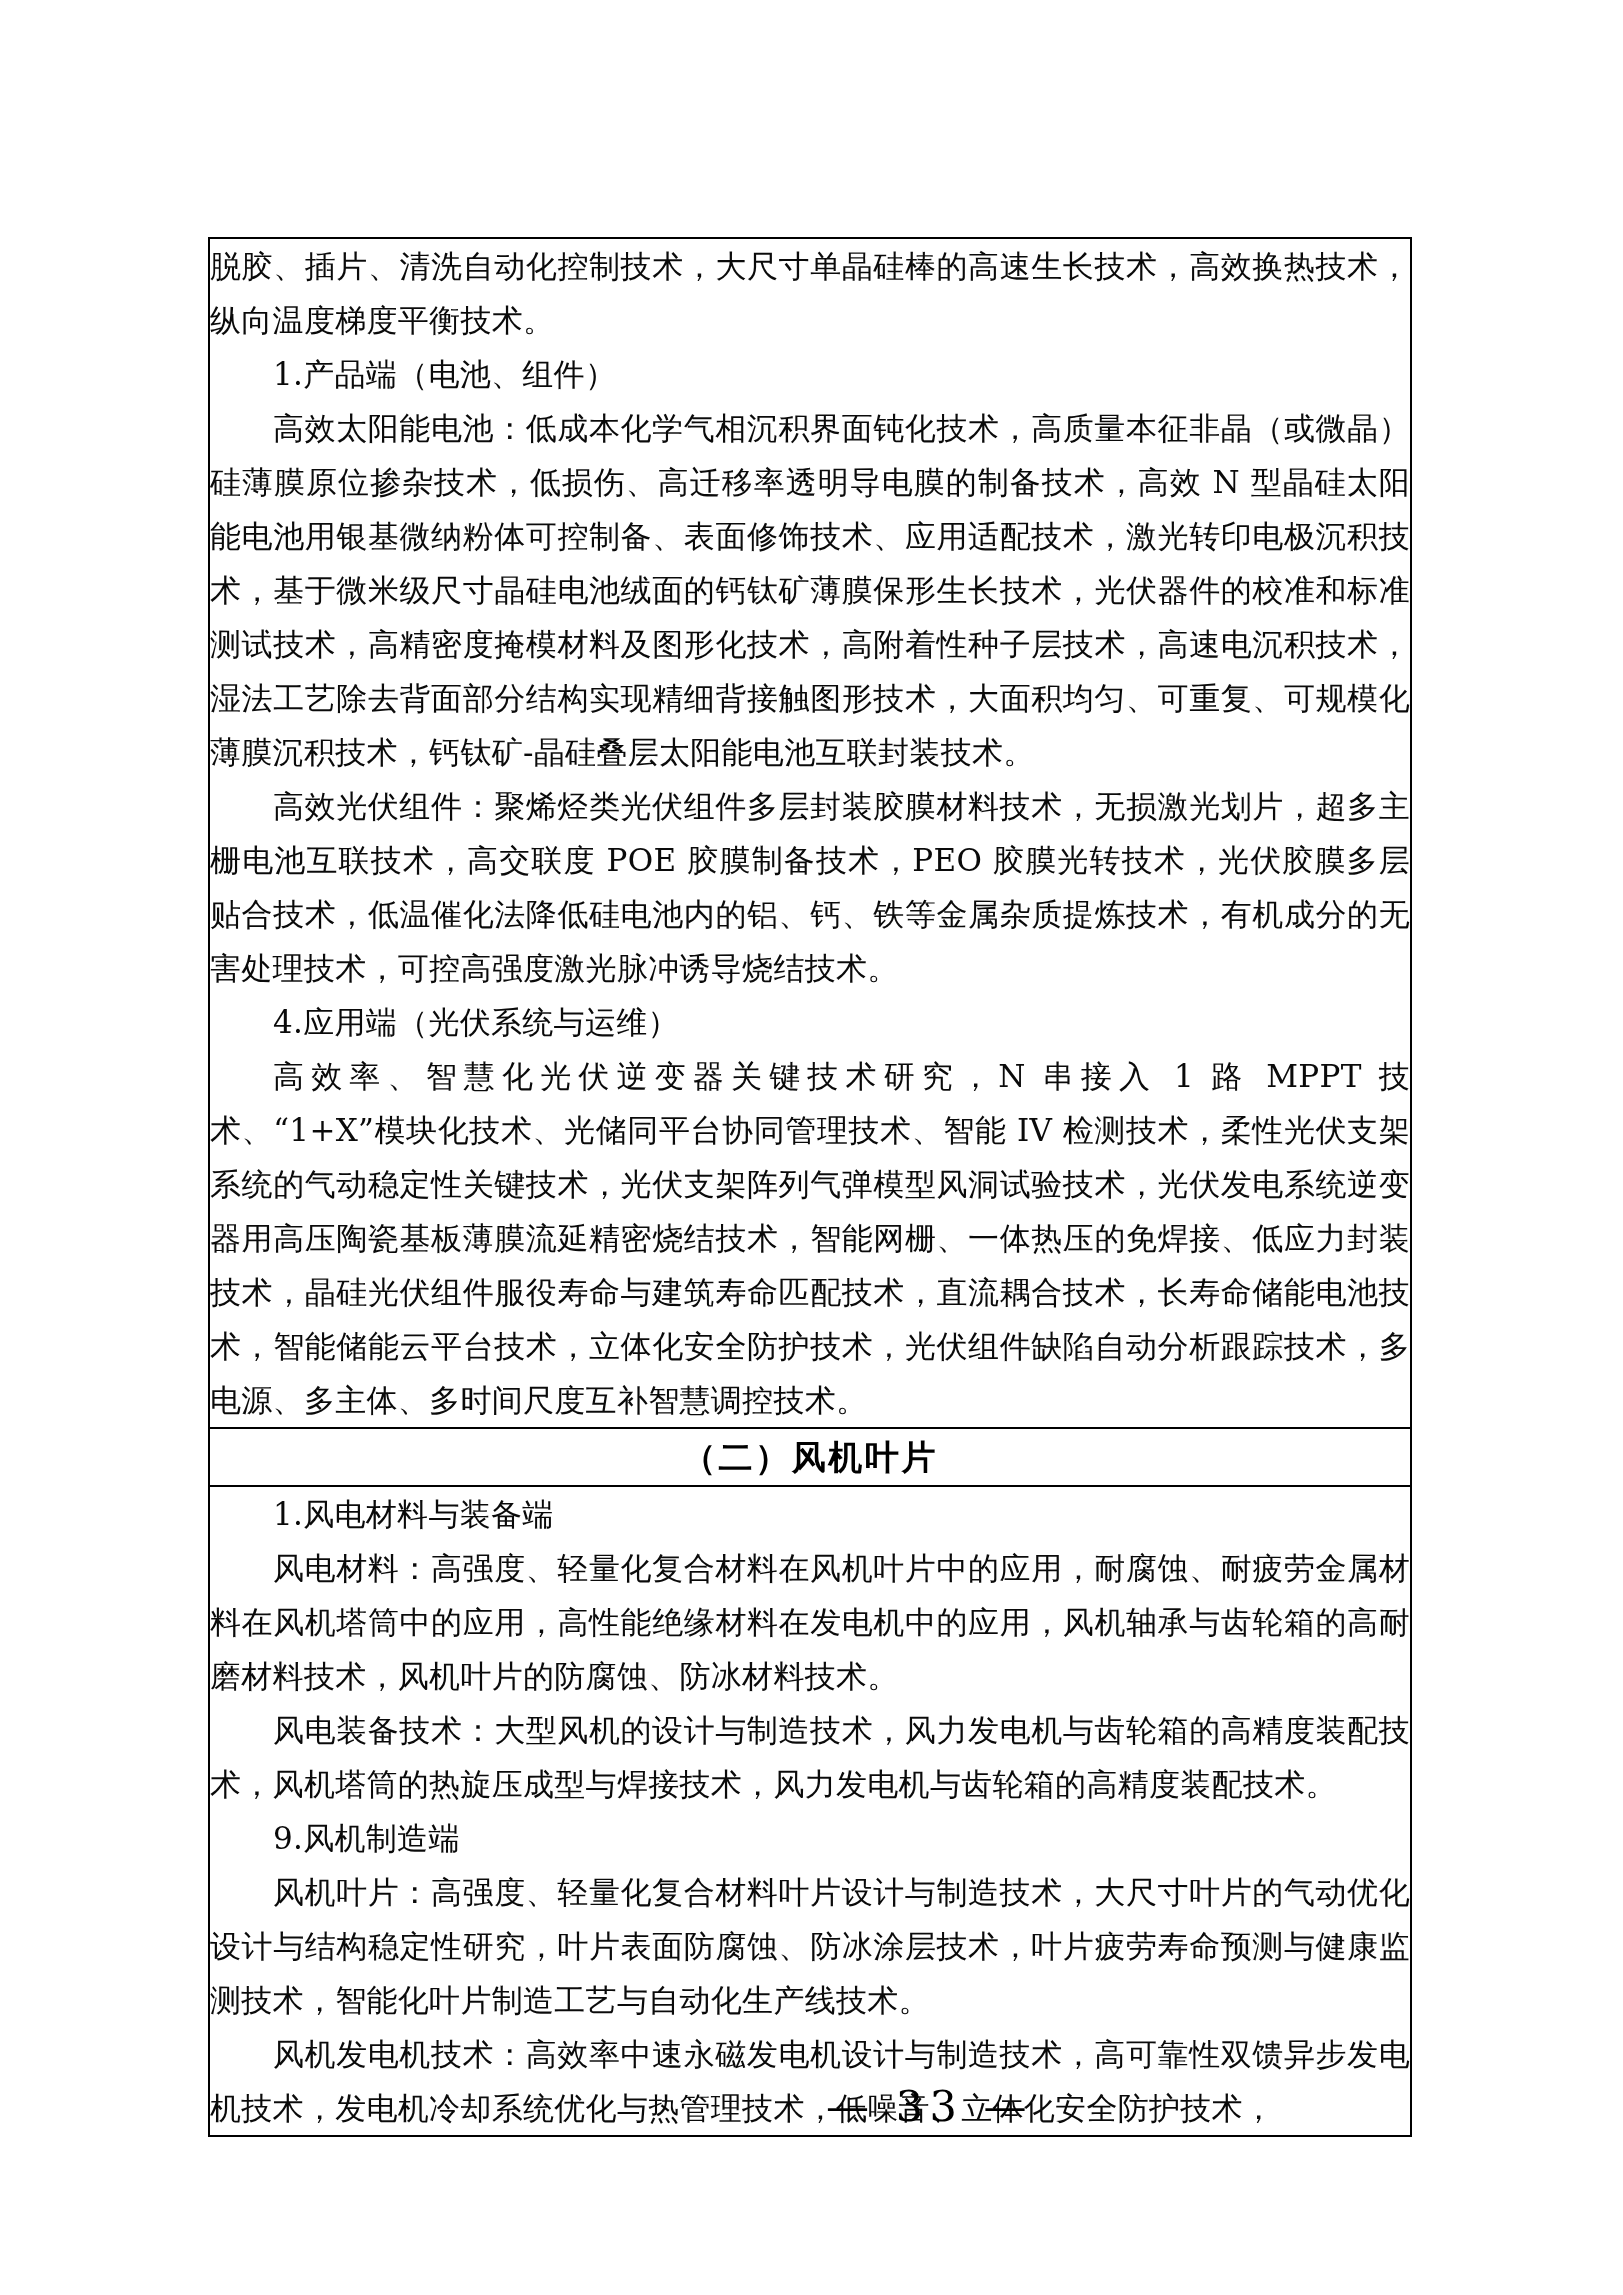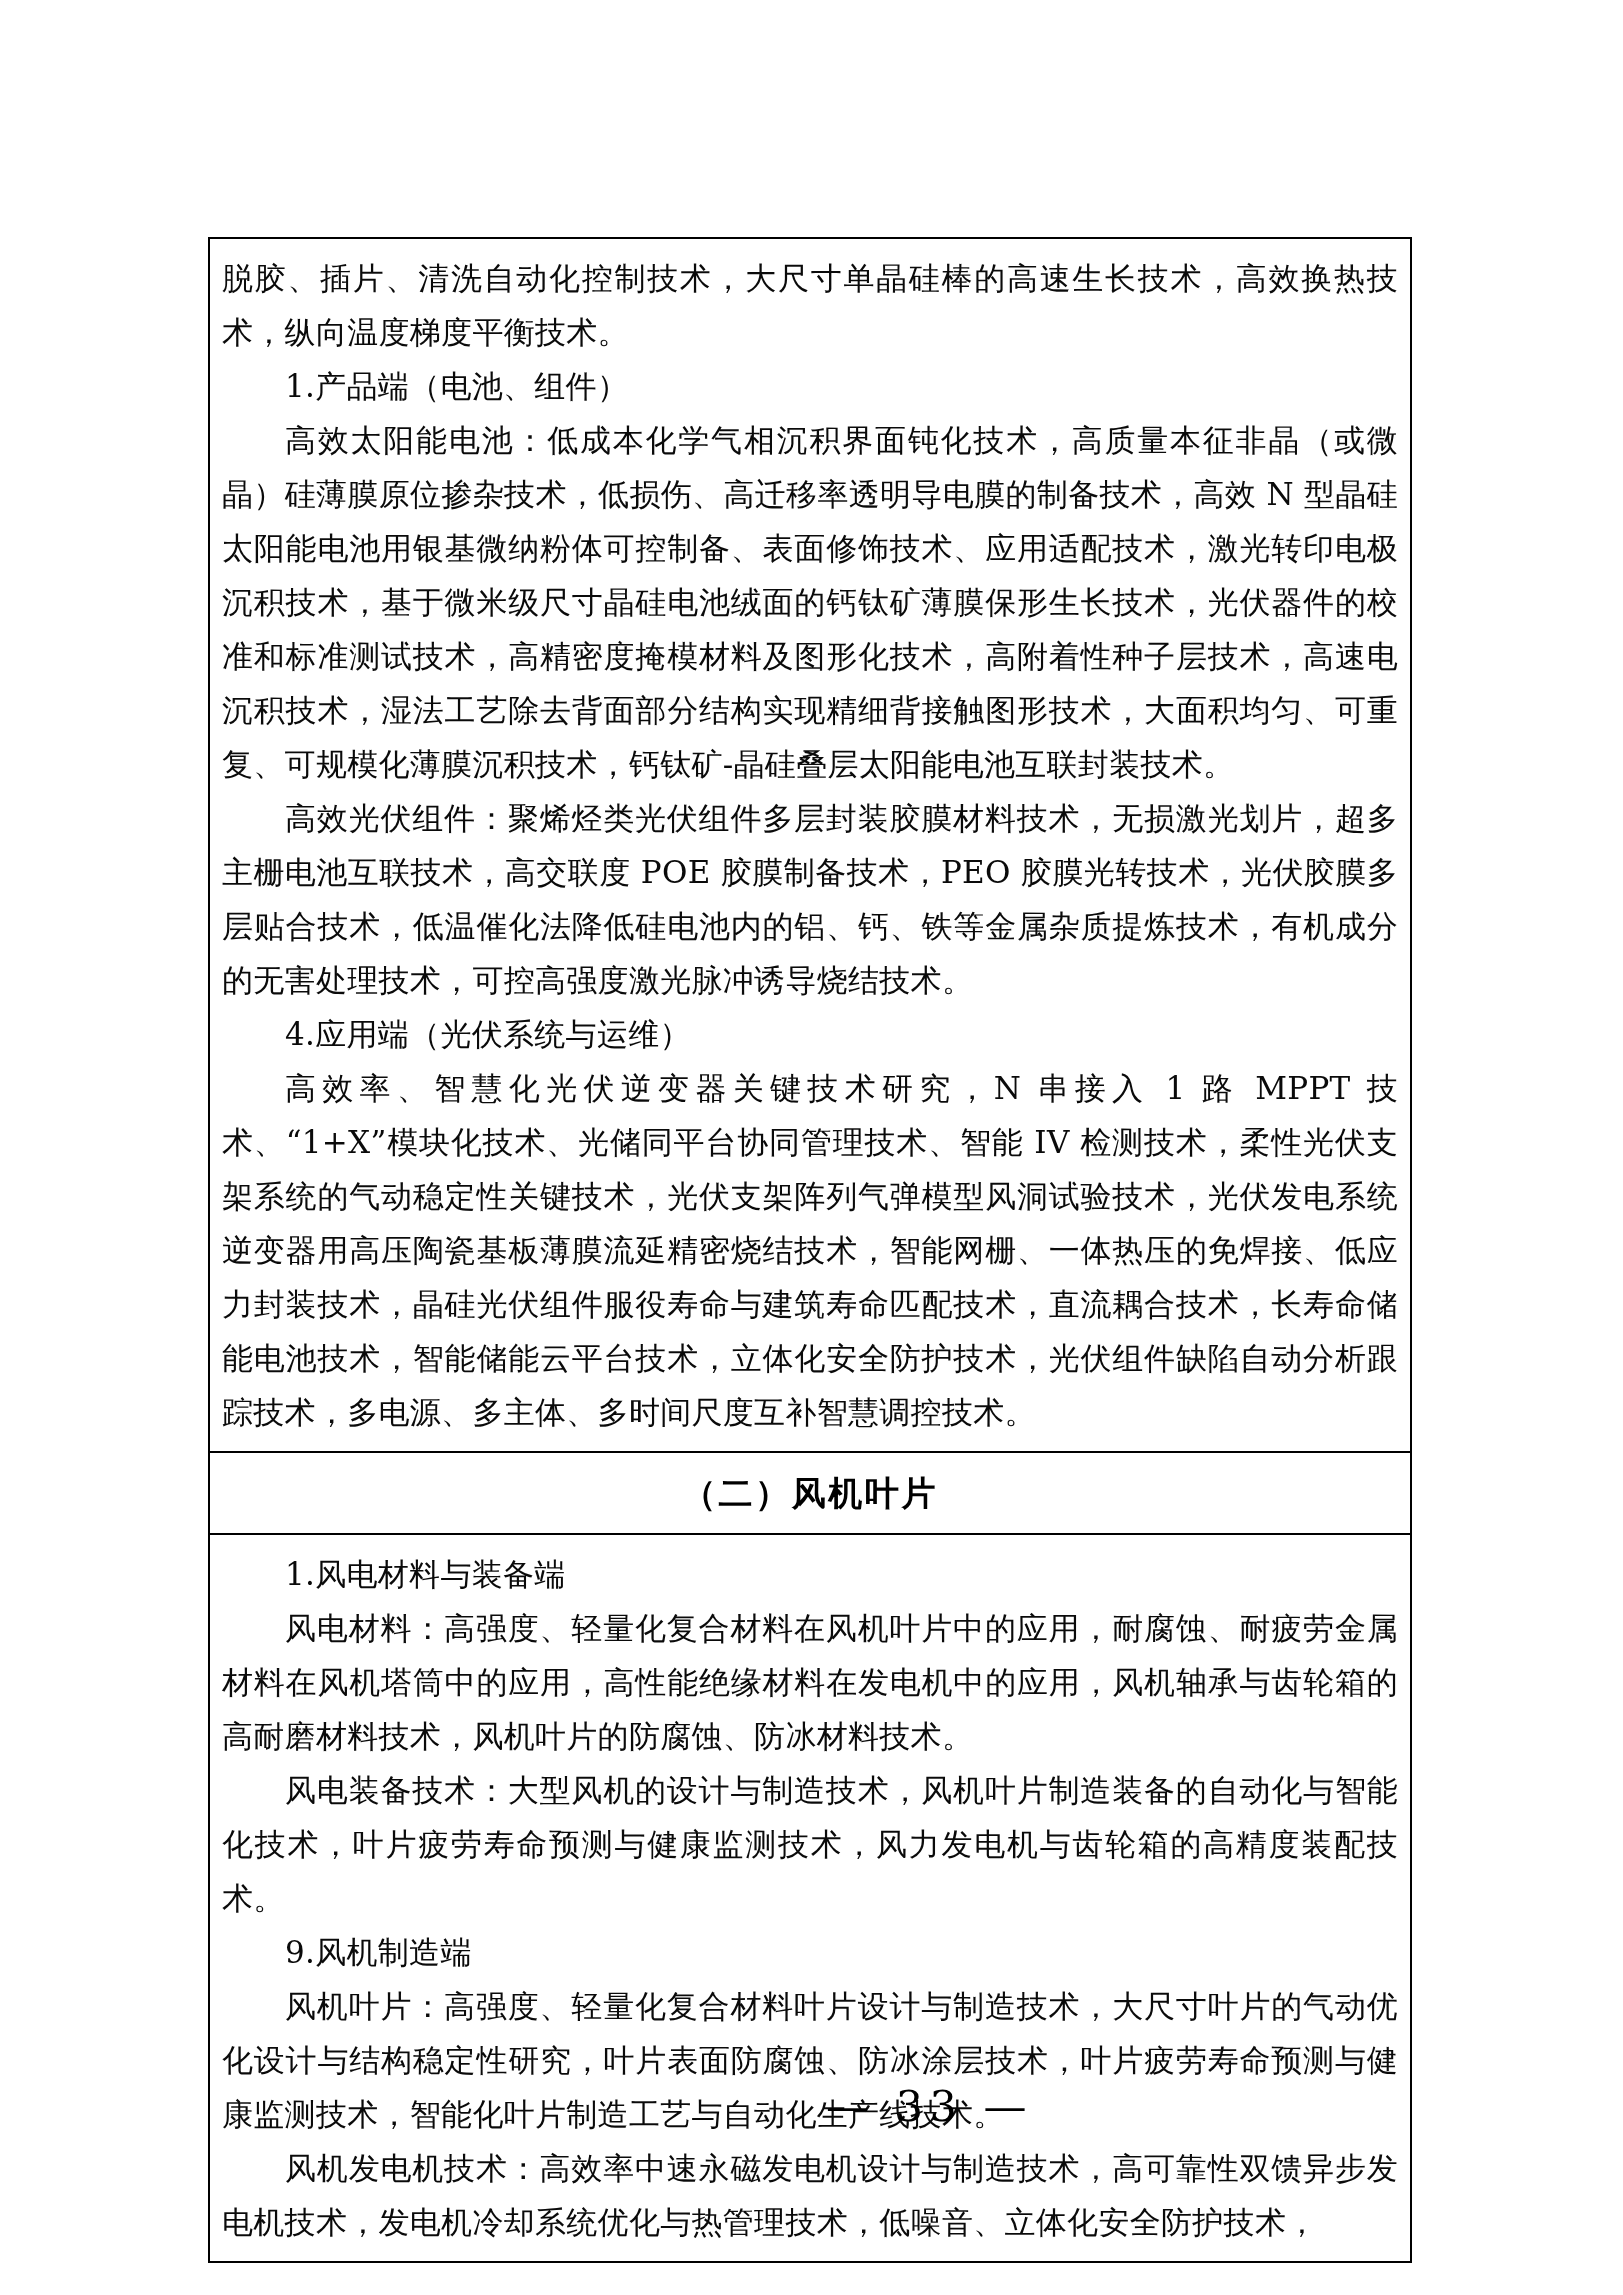--- a/index.html
+++ b/index.html
@@ -27,21 +27,21 @@
   
   .doc-table {
     position: absolute;
     left: 208px;
     top: 237px;
     width: 1204px;
     border-collapse: collapse;
   }
   .doc-table .cell {
     border: 2px solid #000000;
-    padding: 12px;
+    padding: 0;
   }
 
   .body-cell {
     padding: 19.6px 23.6px 18.3px 23.6px;
   }
 
   .heading-cell {
     padding: 22px 23.6px 22px 23.6px;
     text-align: center;
   }
@@ -110,21 +110,21 @@
       </tr>
       <tr>
         <td class="cell heading-cell">
           <div class="sec-heading">（二）风机叶片</div>
         </td>
       </tr>
       <tr>
         <td class="cell body-cell">
           <p class="para indent">1.风电材料与装备端</p>
           <p class="para indent">风电材料：高强度、轻量化复合材料在风机叶片中的应用，耐腐蚀、耐疲劳金属材料在风机塔筒中的应用，高性能绝缘材料在发电机中的应用，风机轴承与齿轮箱的高耐磨材料技术，风机叶片的防腐蚀、防冰材料技术。</p>
-          <p class="para indent">风电装备技术：大型风机的设计与制造技术，风机叶片制造装备的自动化与智能化技术，叶片疲劳寿命预测与健康监测技术，风力发电机与齿轮箱的高精度装配技术。</p>
+          <p class="para indent">风电装备技术：大型风机的设计与制造技术，风力发电机与齿轮箱的高精度装配技术，风机塔筒的热旋压成型与焊接技术，风力发电机与齿轮箱的高精度装配技术。</p>
           <p class="para indent">9.风机制造端</p>
           <p class="para indent">风机叶片：高强度、轻量化复合材料叶片设计与制造技术，大尺寸叶片的气动优化设计与结构稳定性研究，叶片表面防腐蚀、防冰涂层技术，叶片疲劳寿命预测与健康监测技术，智能化叶片制造工艺与自动化生产线技术。</p>
           <p class="para indent">风机发电机技术：高效率中速永磁发电机设计与制造技术，高可靠性双馈异步发电机技术，发电机冷却系统优化与热管理技术，低噪音、立体化安全防护技术，</p>
         </td>
       </tr>
     </tbody>
   </table>
 
   <div class="page-number">
     <span class="pn-inner">— 33 —</span>

